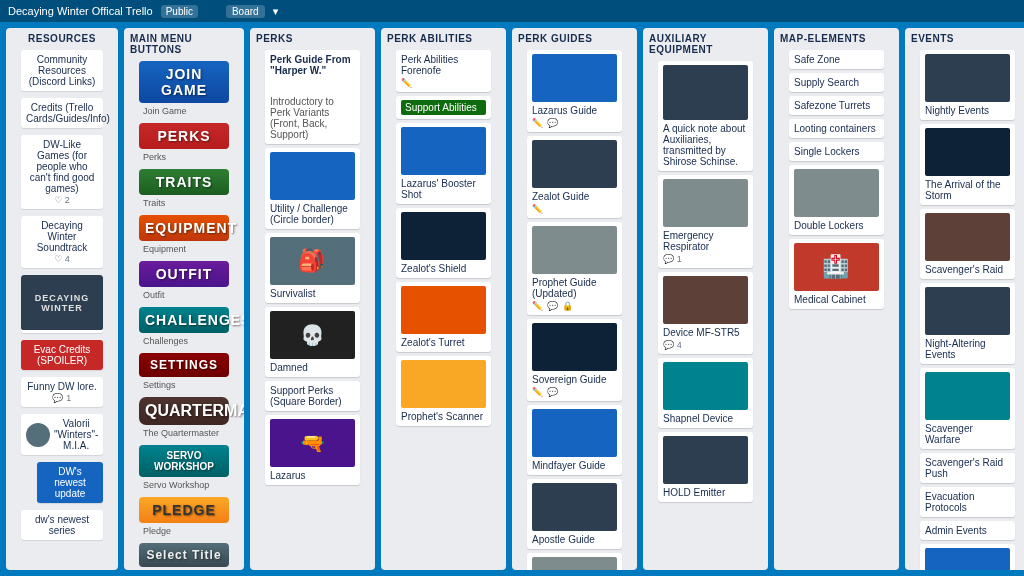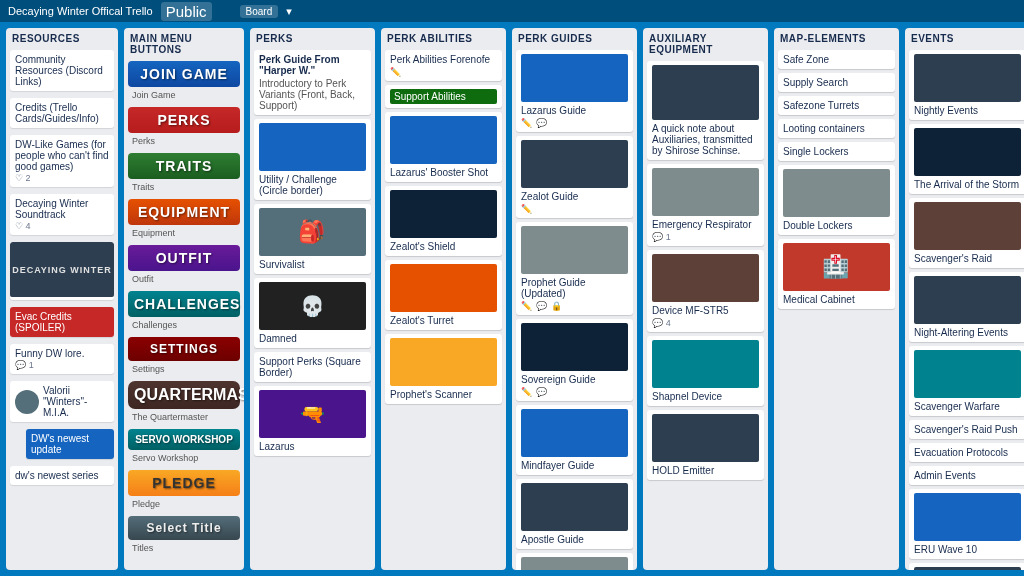--- a/index.html
+++ b/index.html
@@ -21,21 +21,21 @@
       padding: 0 8px;
       gap: 8px;
       color: #fff;
       font-size: 11px;
     }
     #topbar .title { font-weight: normal; }
     #topbar .tag {
       background: rgba(255,255,255,0.2);
       border-radius: 3px;
       padding: 1px 5px;
-      font-size: 15px;
+      font-size: 10px;
     }
     #topbar .btn-sm {
       background: rgba(255,255,255,0.2);
       border: none;
       border-radius: 3px;
       color: #fff;
       padding: 1px 6px;
       cursor: pointer;
       font-size: 10px;
       margin-left: 20px;
@@ -70,21 +70,21 @@
       font-size: 10px;
       font-weight: bold;
       color: #172b4d;
       padding: 5px 6px 3px;
       text-transform: uppercase;
       letter-spacing: 0.5px;
     }
     .column-cards {
       overflow-y: auto;
       flex: 1;
-      padding: 3px 4px;
+      padding: 3px 15px;
       display: flex;
       flex-direction: column;
       gap: 4px;
     }
     .card {
       background: #fff;
       border-radius: 3px;
       padding: 4px 5px;
       font-size: 10px;
       color: #172b4d;
@@ -96,20 +96,21 @@
       gap: 4px;
       margin-top: 2px;
       color: #6b778c;
       font-size: 9px;
     }
 
     
     .resources-col {
       min-width: 112px;
       max-width: 112px;
+      text-align: center;
     }
 
     
     .menu-col {
       min-width: 120px;
       max-width: 120px;
     }
     .menu-btn {
       border-radius: 4px;
       padding: 5px 6px;
@@ -271,21 +272,21 @@
       </div>
 
     </div>
   </div>
 
   <div class="column wide">
     <div class="column-header">Perks</div>
     <div class="column-cards">
       <div class="card">
         <div style="font-weight:bold;">Perk Guide From "Harper W."</div>
-        <div style="color:#555; margin-top:2px;">Introductory to Perk Variants (Front, Back, Support)</div>
+        <div style="color:#555; margin-top:20px;">Introductory to Perk Variants (Front, Back, Support)</div>
       </div>
       <div class="card">
         <div class="img-box img-blue"></div>
         <div>Utility / Challenge (Circle border)</div>
       </div>
       <div class="card">
         <div class="img-box" style="background:#546e7a; display:flex; align-items:center; justify-content:center;">
           <span style="color:#fff; font-size:22px;">🎒</span>
         </div>
         <div>Survivalist</div>

